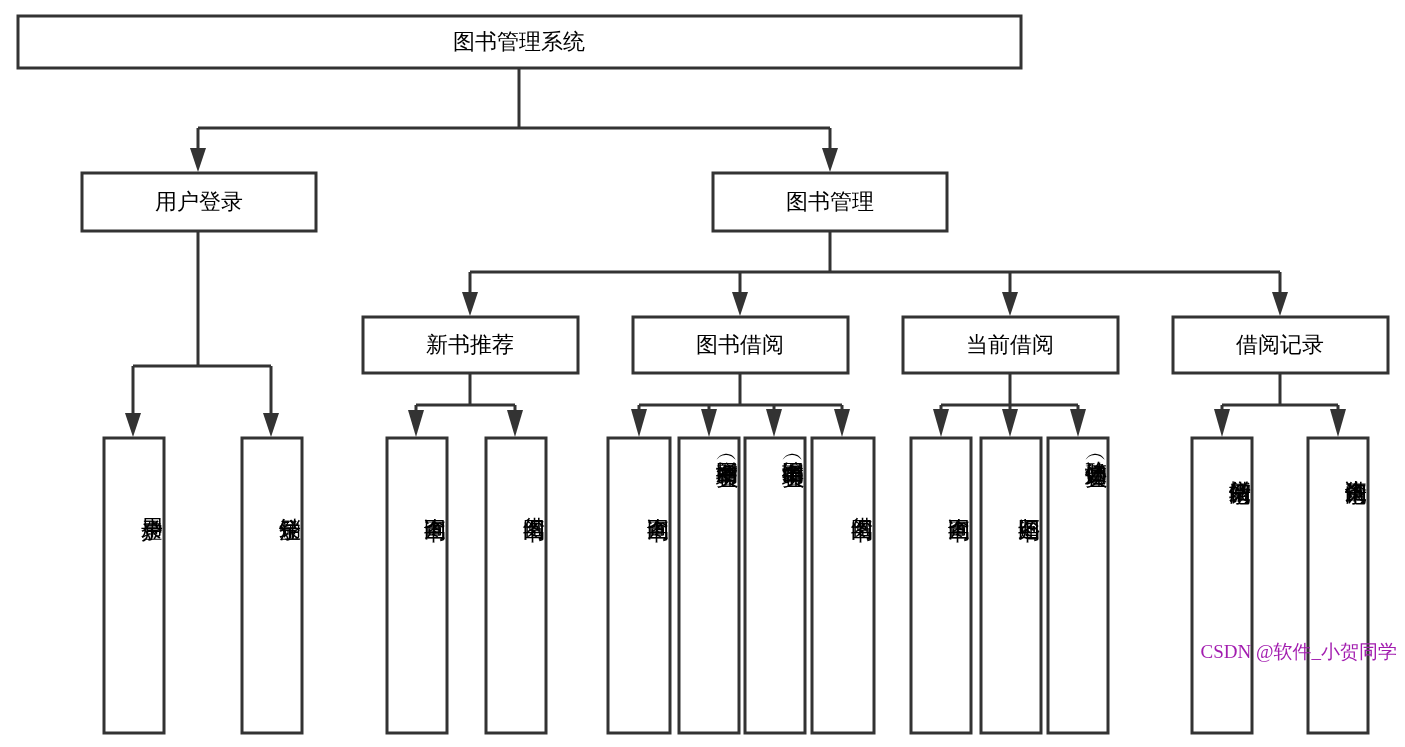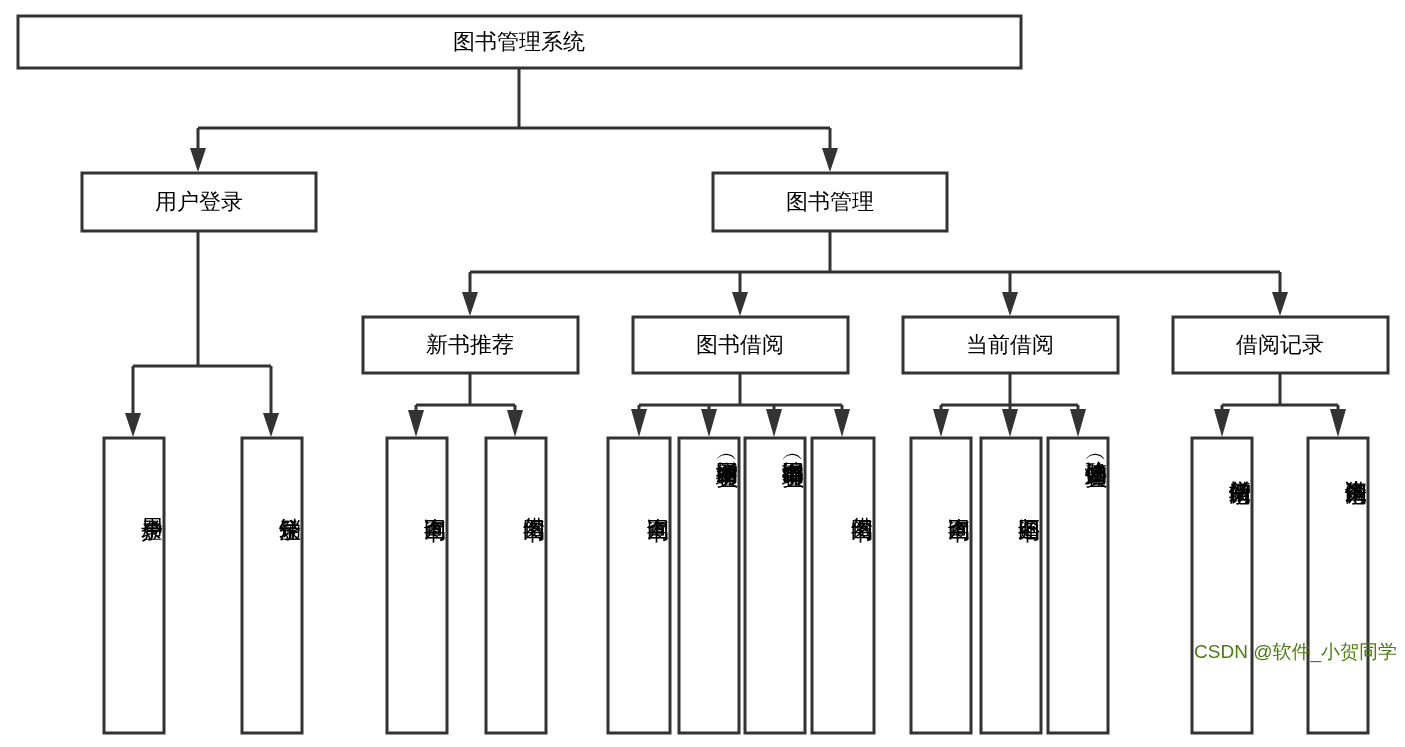--- a/index.html
+++ b/index.html
@@ -52,23 +52,23 @@
     line-height: 1.06;
     letter-spacing: 1px;
     white-space: nowrap;
     text-align: center;
     pointer-events: none;
   }
   .watermark {
     position: absolute;
     right: 8px;
     bottom: 4px;
-    font-family: Liberation Sans, sans-serif;
+    font-family: Liberation Serif, serif;
     font-size: 19px;
-    color: #4d7c0f;
+    color: #a21caf;
     white-space: nowrap;
   }
 </style>
 </head>
 <body>
 
 <div id="diagram-root">
 
   <svg width="1405" height="747" viewBox="0 0 1405 747">
 

